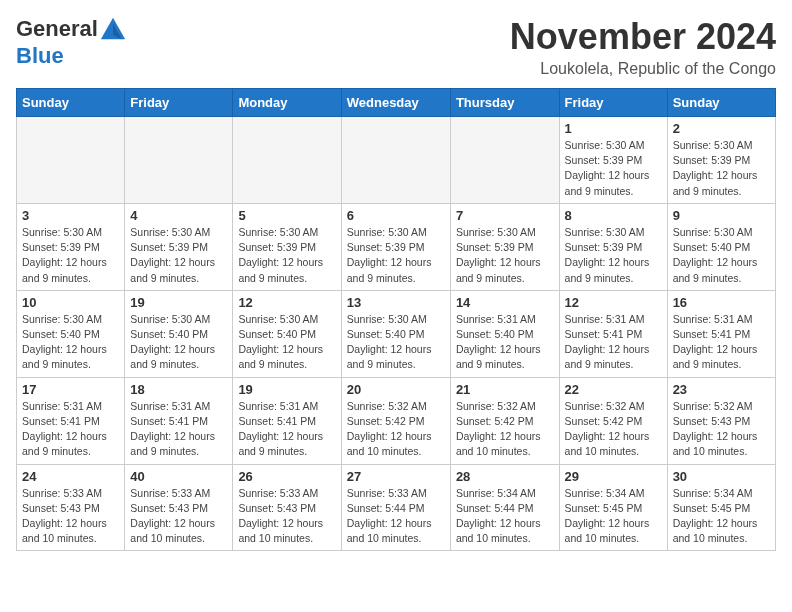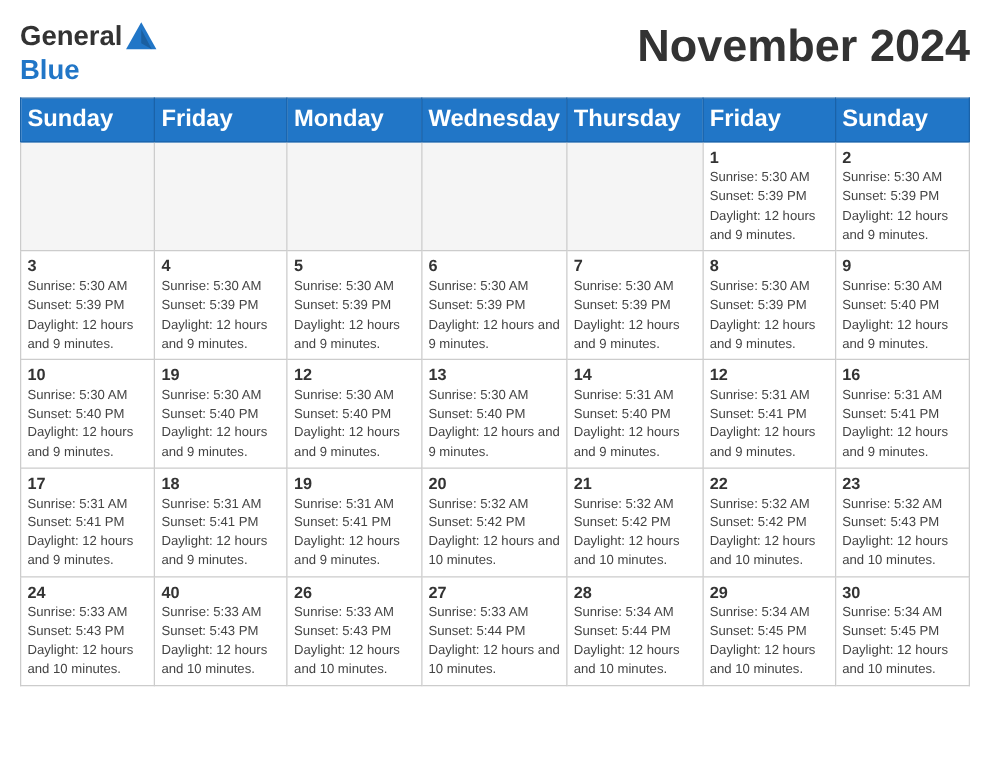--- a/index.html
+++ b/index.html
@@ -49,21 +49,21 @@
     .calendar {
       width: 100%;
       border-collapse: collapse;
       font-size: 11px;
     }
     .calendar th {
       background-color: #2176c7;
       color: #fff;
       text-align: left;
       padding: 6px 5px;
-      font-size: 19px;
+      font-size: 13px;
       font-weight: bold;
       border: 1px solid #1a62a8;
     }
     .calendar td {
       vertical-align: top;
       border: 1px solid #ccc;
       padding: 4px 5px;
       min-height: 80px;
       width: 110px;
       background: #fff;
@@ -99,20 +99,21 @@
           <polygon points="15,8 24,25 15,20" fill="#1a5fa0"></polygon>
         </svg>
       </div>
       <div class="logo-text">
         <span class="logo-blue">Blue</span>
       </div>
     </div>
   </div>
   <div class="title-area">
     <div class="month-title">November 2024</div>
+    <div class="location-title">Loukolela, Republic of the Congo</div>
   </div>
 </div>
 
 <table class="calendar">
   <thead>
     <tr>
     <th>Sunday</th>
         <th>Friday</th>
         <th>Monday</th>
         <th>Wednesday</th>

